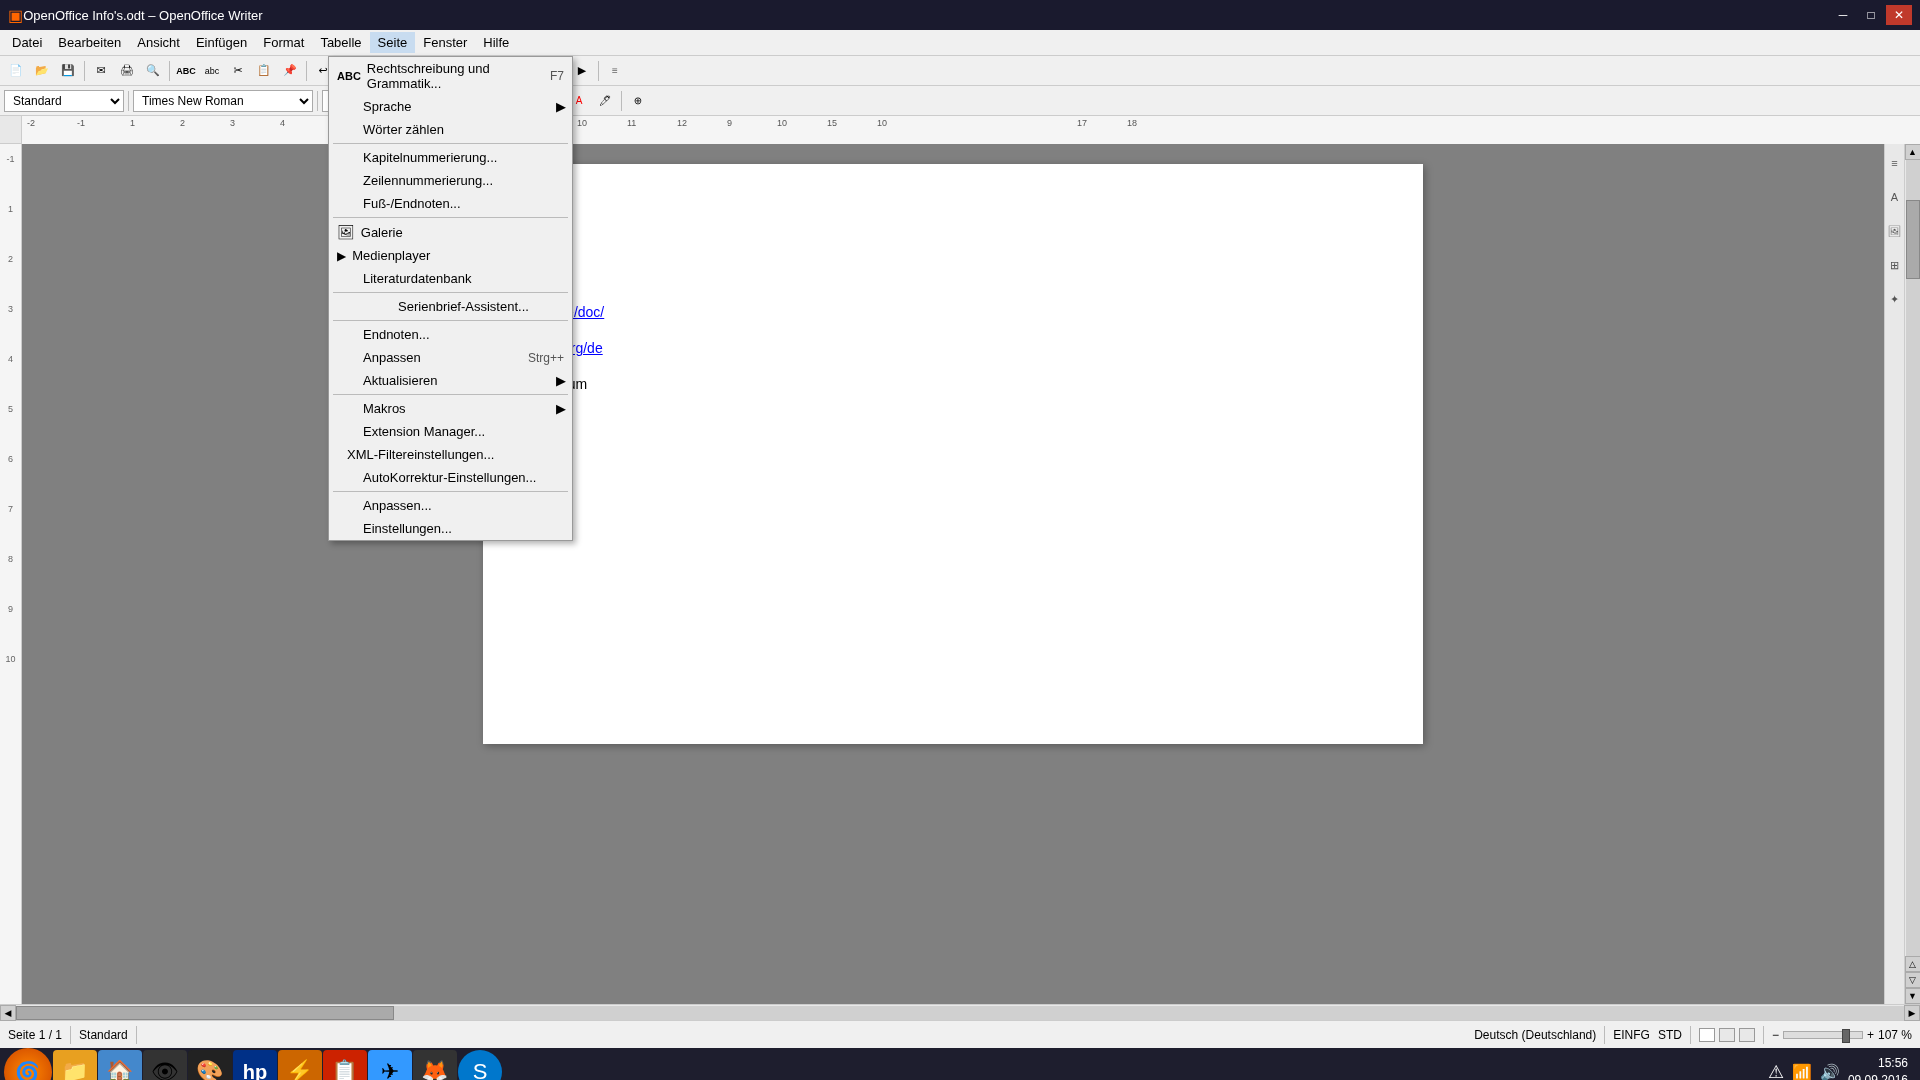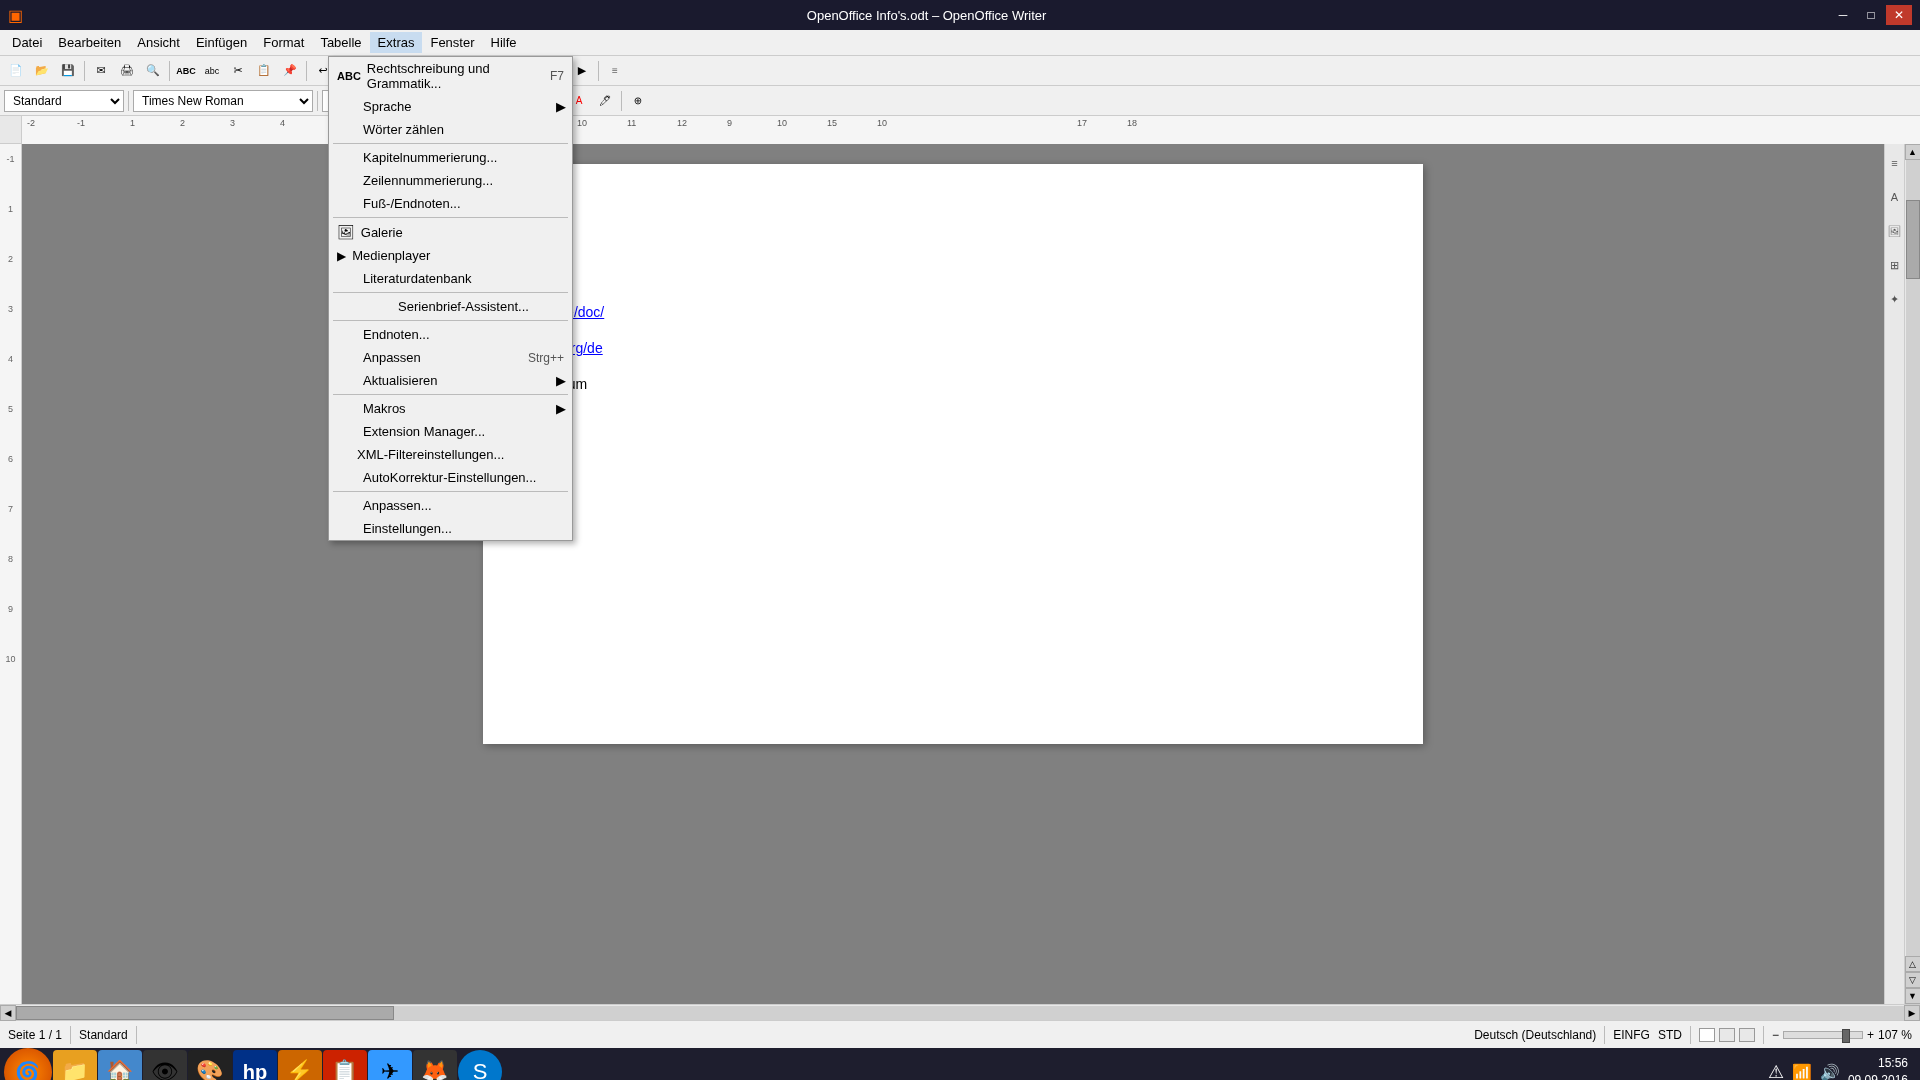--- a/index.html
+++ b/index.html
@@ -4,21 +4,21 @@
   <style>
     * { margin: 0; padding: 0; box-sizing: border-box; }
     body { width: 1920px; height: 1080px; overflow: hidden; font-family: 'Arial', sans-serif; font-size: 13px; background: #808080; }
 
     
     #titlebar {
       width: 100%; height: 30px; background: #1a1a2e;
       display: flex; align-items: center; justify-content: space-between;
       padding: 0 8px; color: white; font-size: 13px;
     }
-    #titlebar .title { flex: 1; text-align: center; }
+    #titlebar .title { flex: 1; }
     #titlebar .win-controls { display: flex; gap: 2px; }
     #titlebar .win-btn {
       width: 26px; height: 20px; display: flex; align-items: center; justify-content: center;
       cursor: pointer; font-size: 12px; color: white; background: transparent; border: none;
     }
     #titlebar .win-btn.close { background: #c0392b; }
 
     
     #menubar {
       width: 100%; height: 26px; background: #f0f0f0;
@@ -154,21 +154,21 @@
   </div>
 </div>
 
 <div id="menubar">
   <div class="menu-item">Datei</div>
   <div class="menu-item">Bearbeiten</div>
   <div class="menu-item">Ansicht</div>
   <div class="menu-item">Einfügen</div>
   <div class="menu-item">Format</div>
   <div class="menu-item">Tabelle</div>
-  <div class="menu-item active">Extras</div>
+  <div class="menu-item active">Seite</div>
   <div class="menu-item">Fenster</div>
   <div class="menu-item">Hilfe</div>
 </div>
 
 <div class="toolbar">
   <div class="tb-btn">📄</div>
   <div class="tb-btn">📂</div>
   <div class="tb-btn">💾</div>
   <div class="tb-separator"></div>
   <div class="tb-btn">✉</div>
@@ -455,21 +455,21 @@
 
   <div class="menu-entry has-sub" style="display:flex; align-items:center; padding:4px 24px 4px 34px; min-height:22px; position:relative;">
     <span>Makros</span>
     <span style="position:absolute; right:6px;">▶</span>
   </div>
 
   <div class="menu-entry" style="padding:4px 8px 4px 34px; min-height:22px;">
     <span>Extension Manager...</span>
   </div>
 
-  <div class="menu-entry" style="padding:4px 8px 4px 28px; min-height:22px;">
+  <div class="menu-entry" style="padding:4px 8px 4px 18px; min-height:22px;">
     <span>XML-Filtereinstellungen...</span>
   </div>
 
   <div class="menu-entry" style="padding:4px 8px 4px 34px; min-height:22px;">
     <span>AutoKorrektur-Einstellungen...</span>
   </div>
 
   <div style="height:1px; background:#bbb; margin:2px 4px;"></div>
 
   <div class="menu-entry" style="padding:4px 8px 4px 34px; min-height:22px;">

